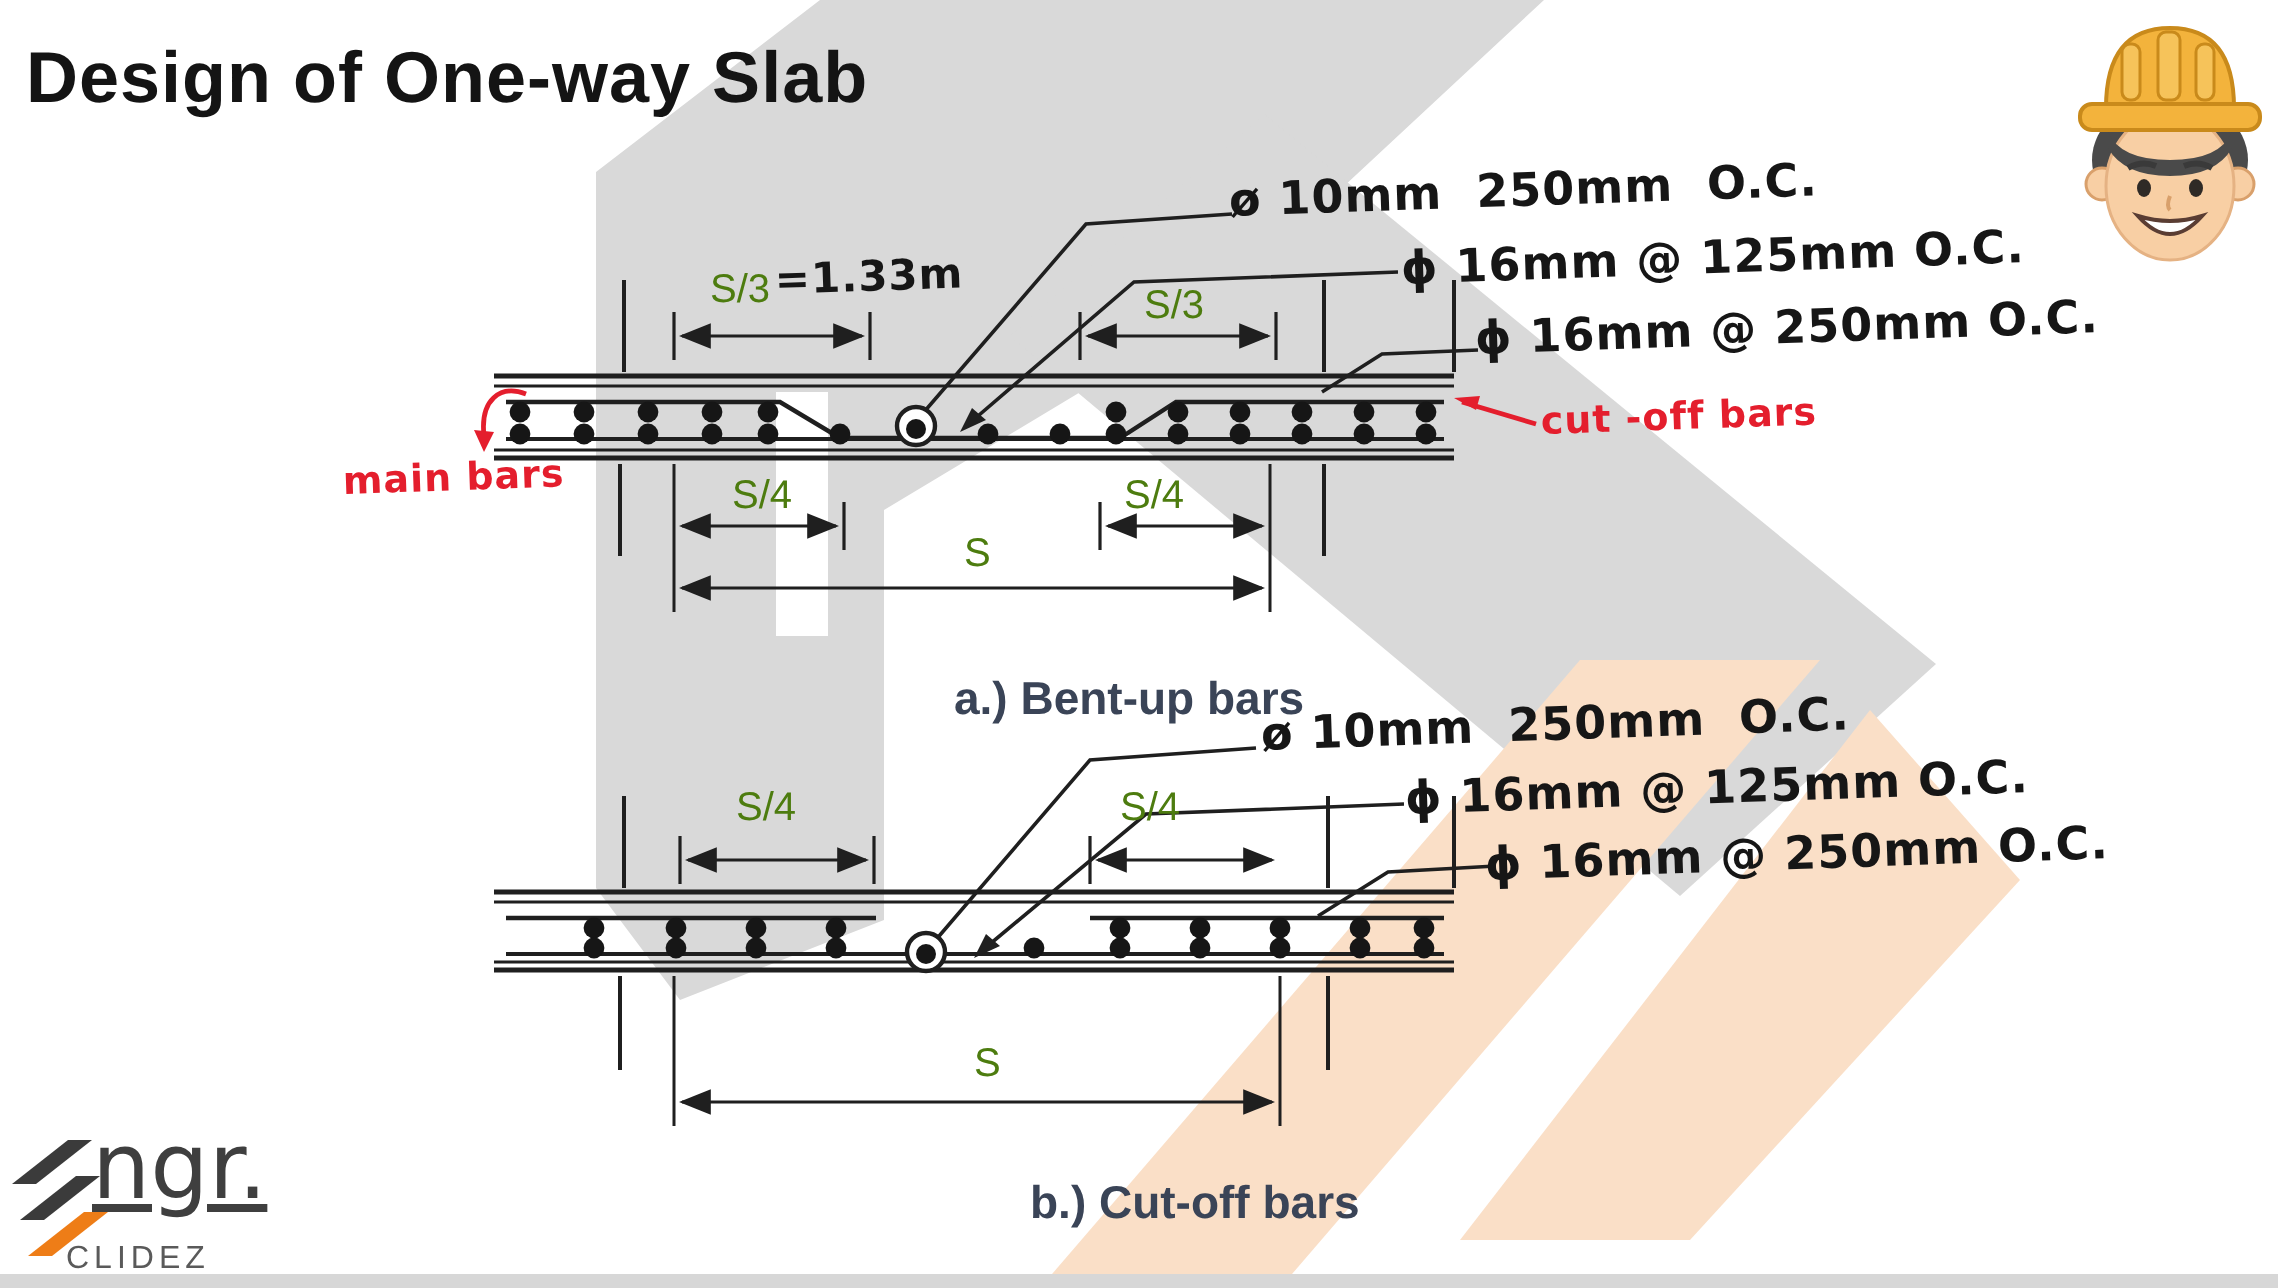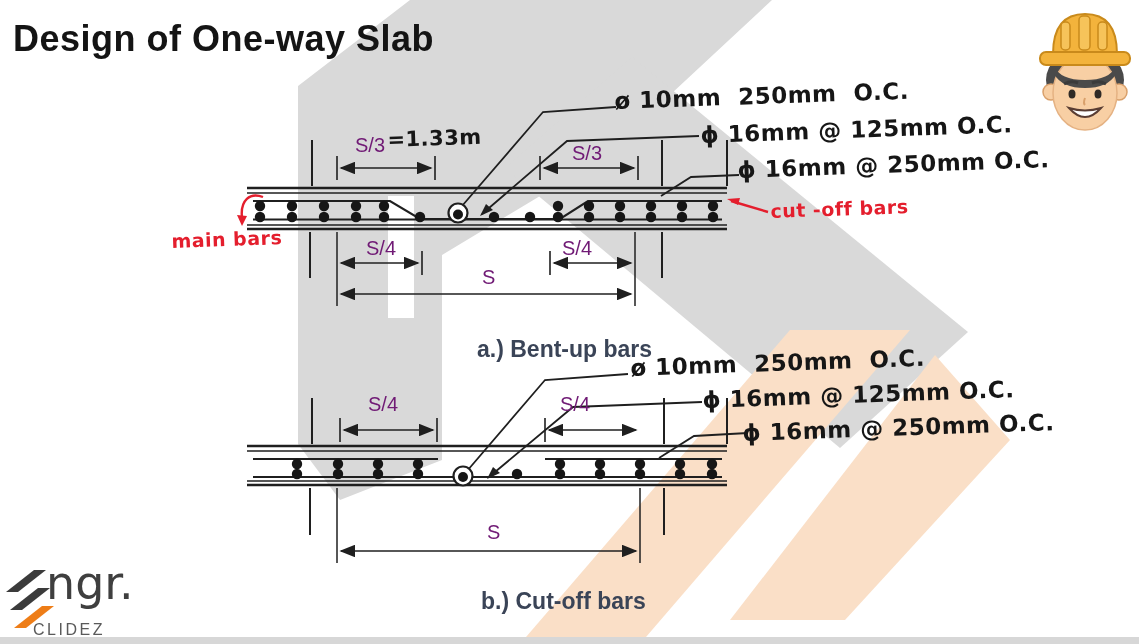--- a/index.html
+++ b/index.html
@@ -18,21 +18,21 @@
     font-size:23px;color:#161616;letter-spacing:.5px;
     transform:rotate(-2deg);transform-origin:left top;
   }
   .hw-red{
     font-family:"DejaVu Sans",sans-serif;font-weight:700;
     font-size:19px;color:#e41e2d;letter-spacing:.5px;
     transform:rotate(-2deg);transform-origin:left top;
   }
   .slate{
     font-family:"Liberation Sans",sans-serif;font-weight:400;
-    font-size:20px;color:#701a75;
+    font-size:20px;color:#4d7c0f;
   }
   .caption{
     font-family:"Liberation Sans",sans-serif;font-weight:700;
     font-size:23px;color:#3a4457;
   }
   .dim-combo{display:flex;align-items:flex-start;gap:2px;}
   .dim-combo .hw{font-size:21px;}
   .logo-text{
     font-family:"DejaVu Sans",sans-serif;font-weight:500;
     font-size:46px;color:#3f3f3f;line-height:1.1;
@@ -262,16 +262,16 @@
 <div class="txt slate" style="left:482px;top:266px;">S</div>
 <div class="txt caption" style="left:477px;top:336px;">a.) Bent-up bars</div>
 
 <div class="txt hw" style="left:630px;top:355px;">ø 10mm  250mm  O.C.</div>
 <div class="txt hw" style="left:702px;top:387px;">ϕ 16mm @ 125mm O.C.</div>
 <div class="txt hw" style="left:742px;top:420px;">ϕ 16mm @ 250mm O.C.</div>
 
 <div class="txt slate" style="left:368px;top:393px;">S/4</div>
 <div class="txt slate" style="left:560px;top:393px;">S/4</div>
 <div class="txt slate" style="left:487px;top:521px;">S</div>
-<div class="txt caption" style="left:481px;top:588px;">b.) Cut-off bars</div>
-
-<div class="txt logo-text" style="left:46px;top:558px;">ngr.</div>
+<div class="txt caption" style="left:515px;top:588px;">b.) Cut-off bars</div>
+
+<div class="txt logo-text" style="left:46px;top:558px;text-decoration:underline;">ngr.</div>
 <div class="txt logo-sub" style="left:33px;top:621px;">CLIDEZ</div>
 
 </body></html>

